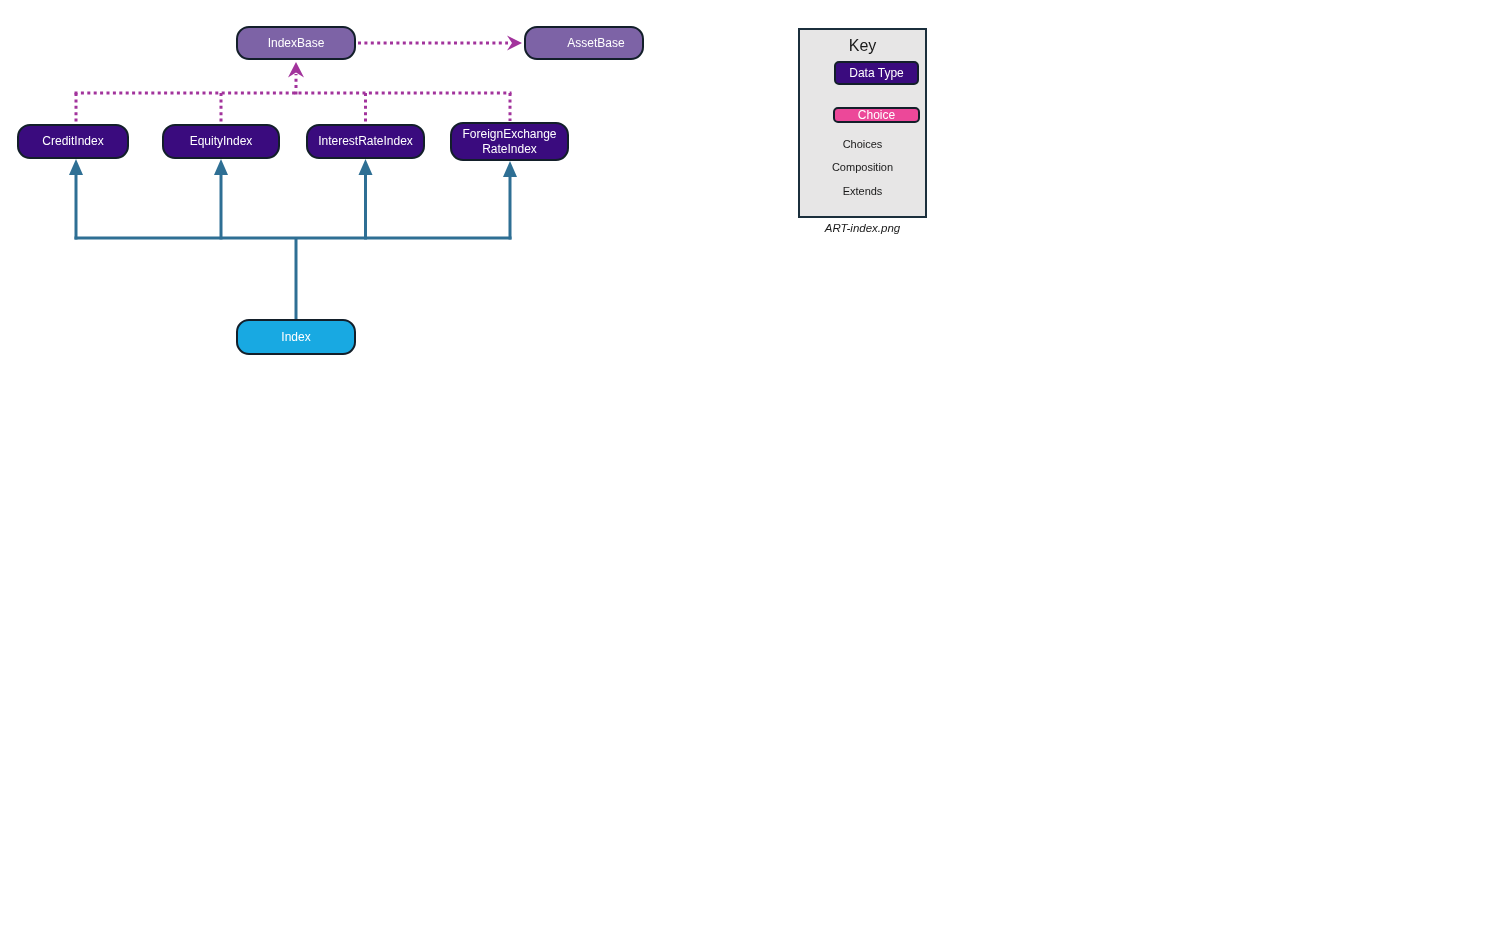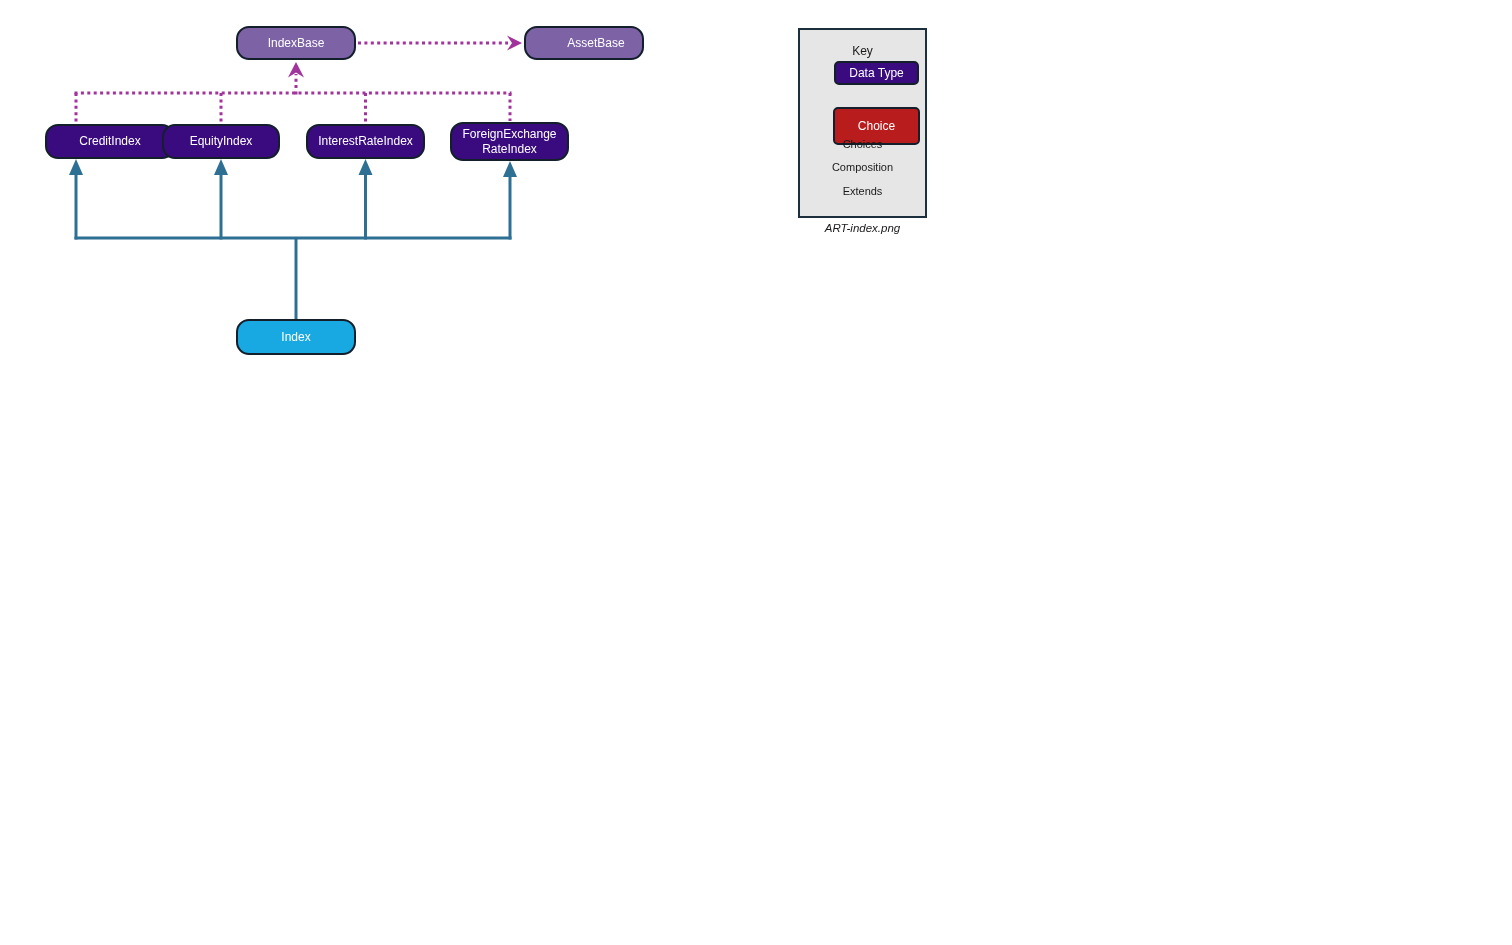--- a/index.html
+++ b/index.html
@@ -27,31 +27,31 @@
   }
   .node-purple{background:#7d63a6;}
   .node-darkpurple{background:#3a0b7e;}
   .node-cyan{background:#18a9e2;}
 
   .keybox{
     position:absolute;left:798px;top:28px;width:129px;height:190px;
     background:#e7e6e6;border:2px solid #1b2f3c;box-sizing:border-box;
   }
   .key-title{
-    position:absolute;left:0;top:14px;width:100%;
-    text-align:center;font-size:12px;color:#1a1a1a;
+    position:absolute;left:0;top:7px;width:100%;
+    text-align:center;font-size:16px;color:#1a1a1a;
   }
   .key-node{
     position:absolute;
     display:flex;align-items:center;justify-content:center;
     border:2px solid #131f2a;border-radius:5px;
     color:#ffffff;font-size:12px;box-sizing:border-box;margin-left:12px;
   }
   .key-datatype{left:22px;top:31px;width:85px;height:24px;background:#3a0b7e;}
-  .key-choice{left:21px;top:77px;width:87px;height:38px;background:#b91c1c;}
+  .key-choice{left:21px;top:77px;width:87px;height:16px;background:#ec4899;}
   .key-label{
     position:absolute;width:100%;text-align:center;
     font-size:11px;color:#1a1a1a;
   }
   .key-label-choices{top:108px;}
   .key-label-composition{top:131px;}
   .key-label-extends{top:155px;}
 
   .key-caption{
     position:absolute;left:798px;top:222px;width:129px;
@@ -111,21 +111,21 @@
     <g>
       <line x1="822" y1="198" x2="891" y2="198" stroke="#a2339c" stroke-width="3" stroke-dasharray="3 3.4"></line>
       <path d="M906 198 L892 191 L896.5 198 L892 205 Z" fill="#a2339c"></path>
     </g>
   </svg>
 
   <div class="node node-purple" style="left:236px;top:26px;width:120px;height:34px;">IndexBase</div>
 
   <div class="node node-purple" style="left:524px;top:26px;width:120px;height:34px;padding-left:28px;">AssetBase</div>
 
-  <div class="node node-darkpurple" style="left:17px;top:124px;width:130px;height:35px;margin-left:28px;">CreditIndex</div>
+  <div class="node node-darkpurple" style="left:17px;top:124px;width:112px;height:35px;">CreditIndex</div>
 
   <div class="node node-darkpurple" style="left:162px;top:124px;width:118px;height:35px;">EquityIndex</div>
 
   <div class="node node-darkpurple" style="left:306px;top:124px;width:119px;height:35px;">InterestRateIndex</div>
 
   <div class="node node-darkpurple" style="left:450px;top:122px;width:119px;height:39px;">ForeignExchange RateIndex</div>
 
   <div class="node node-cyan" style="left:236px;top:319px;width:120px;height:36px;">Index</div>
 
   <div class="keybox">

